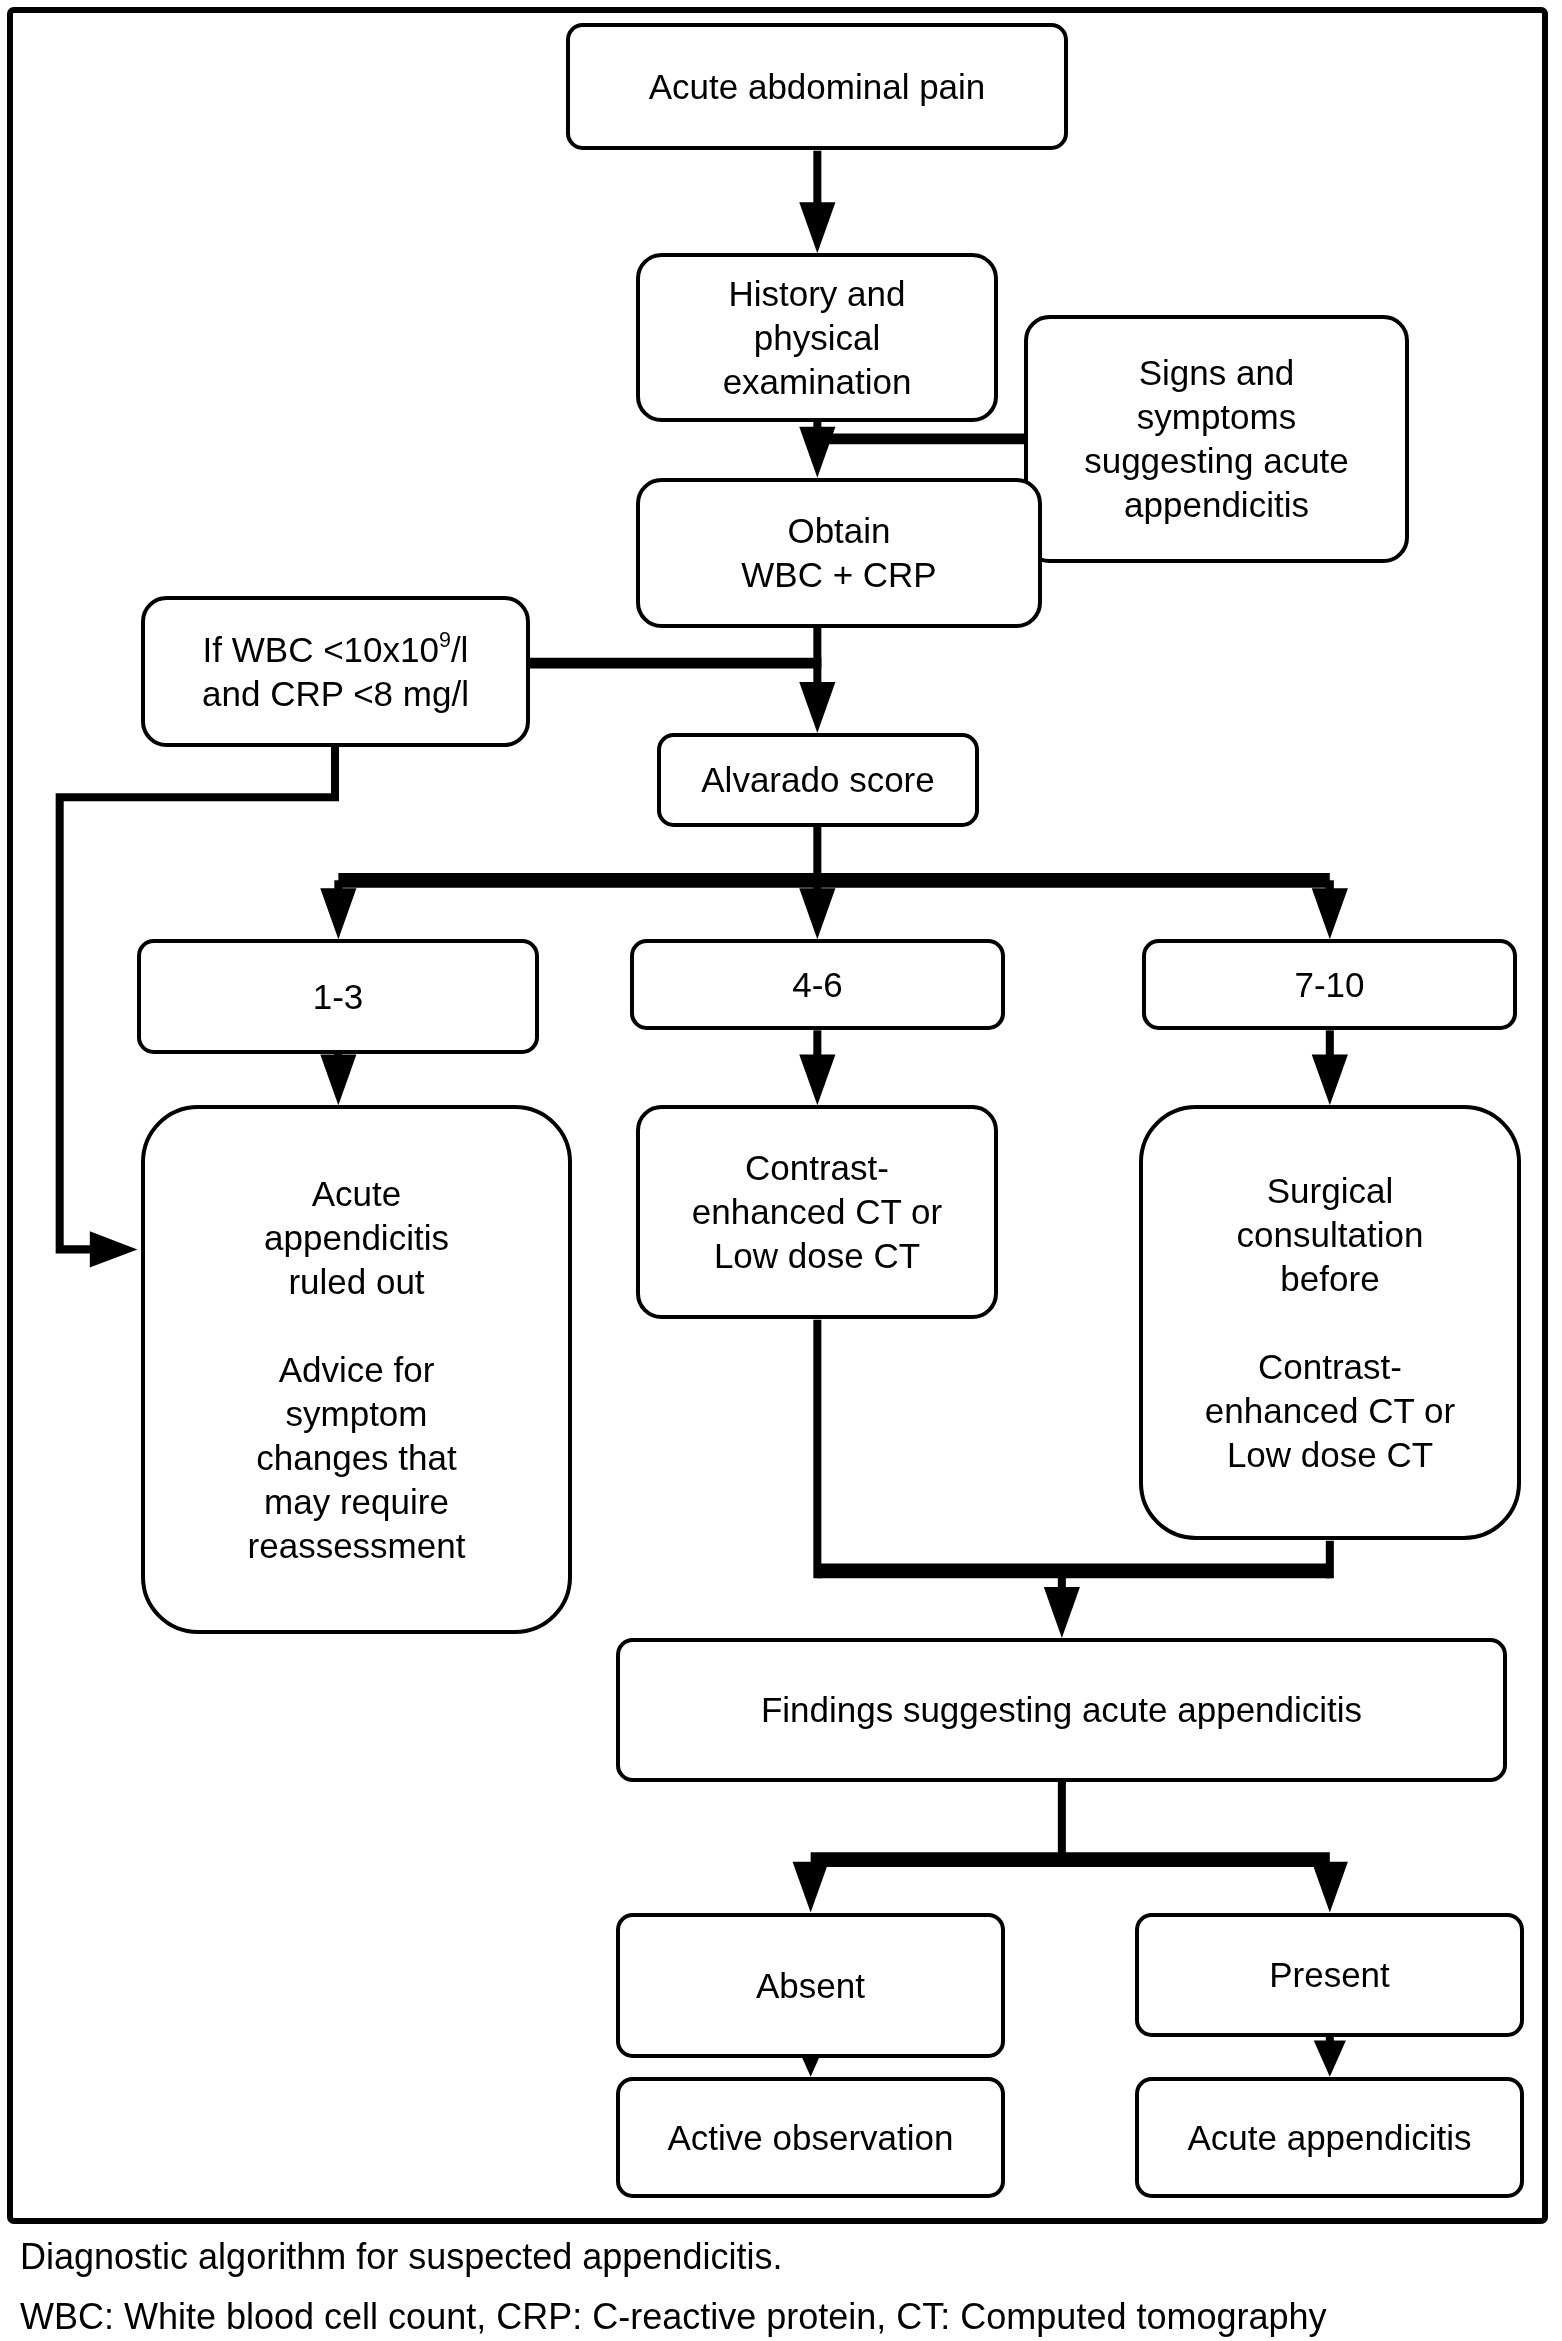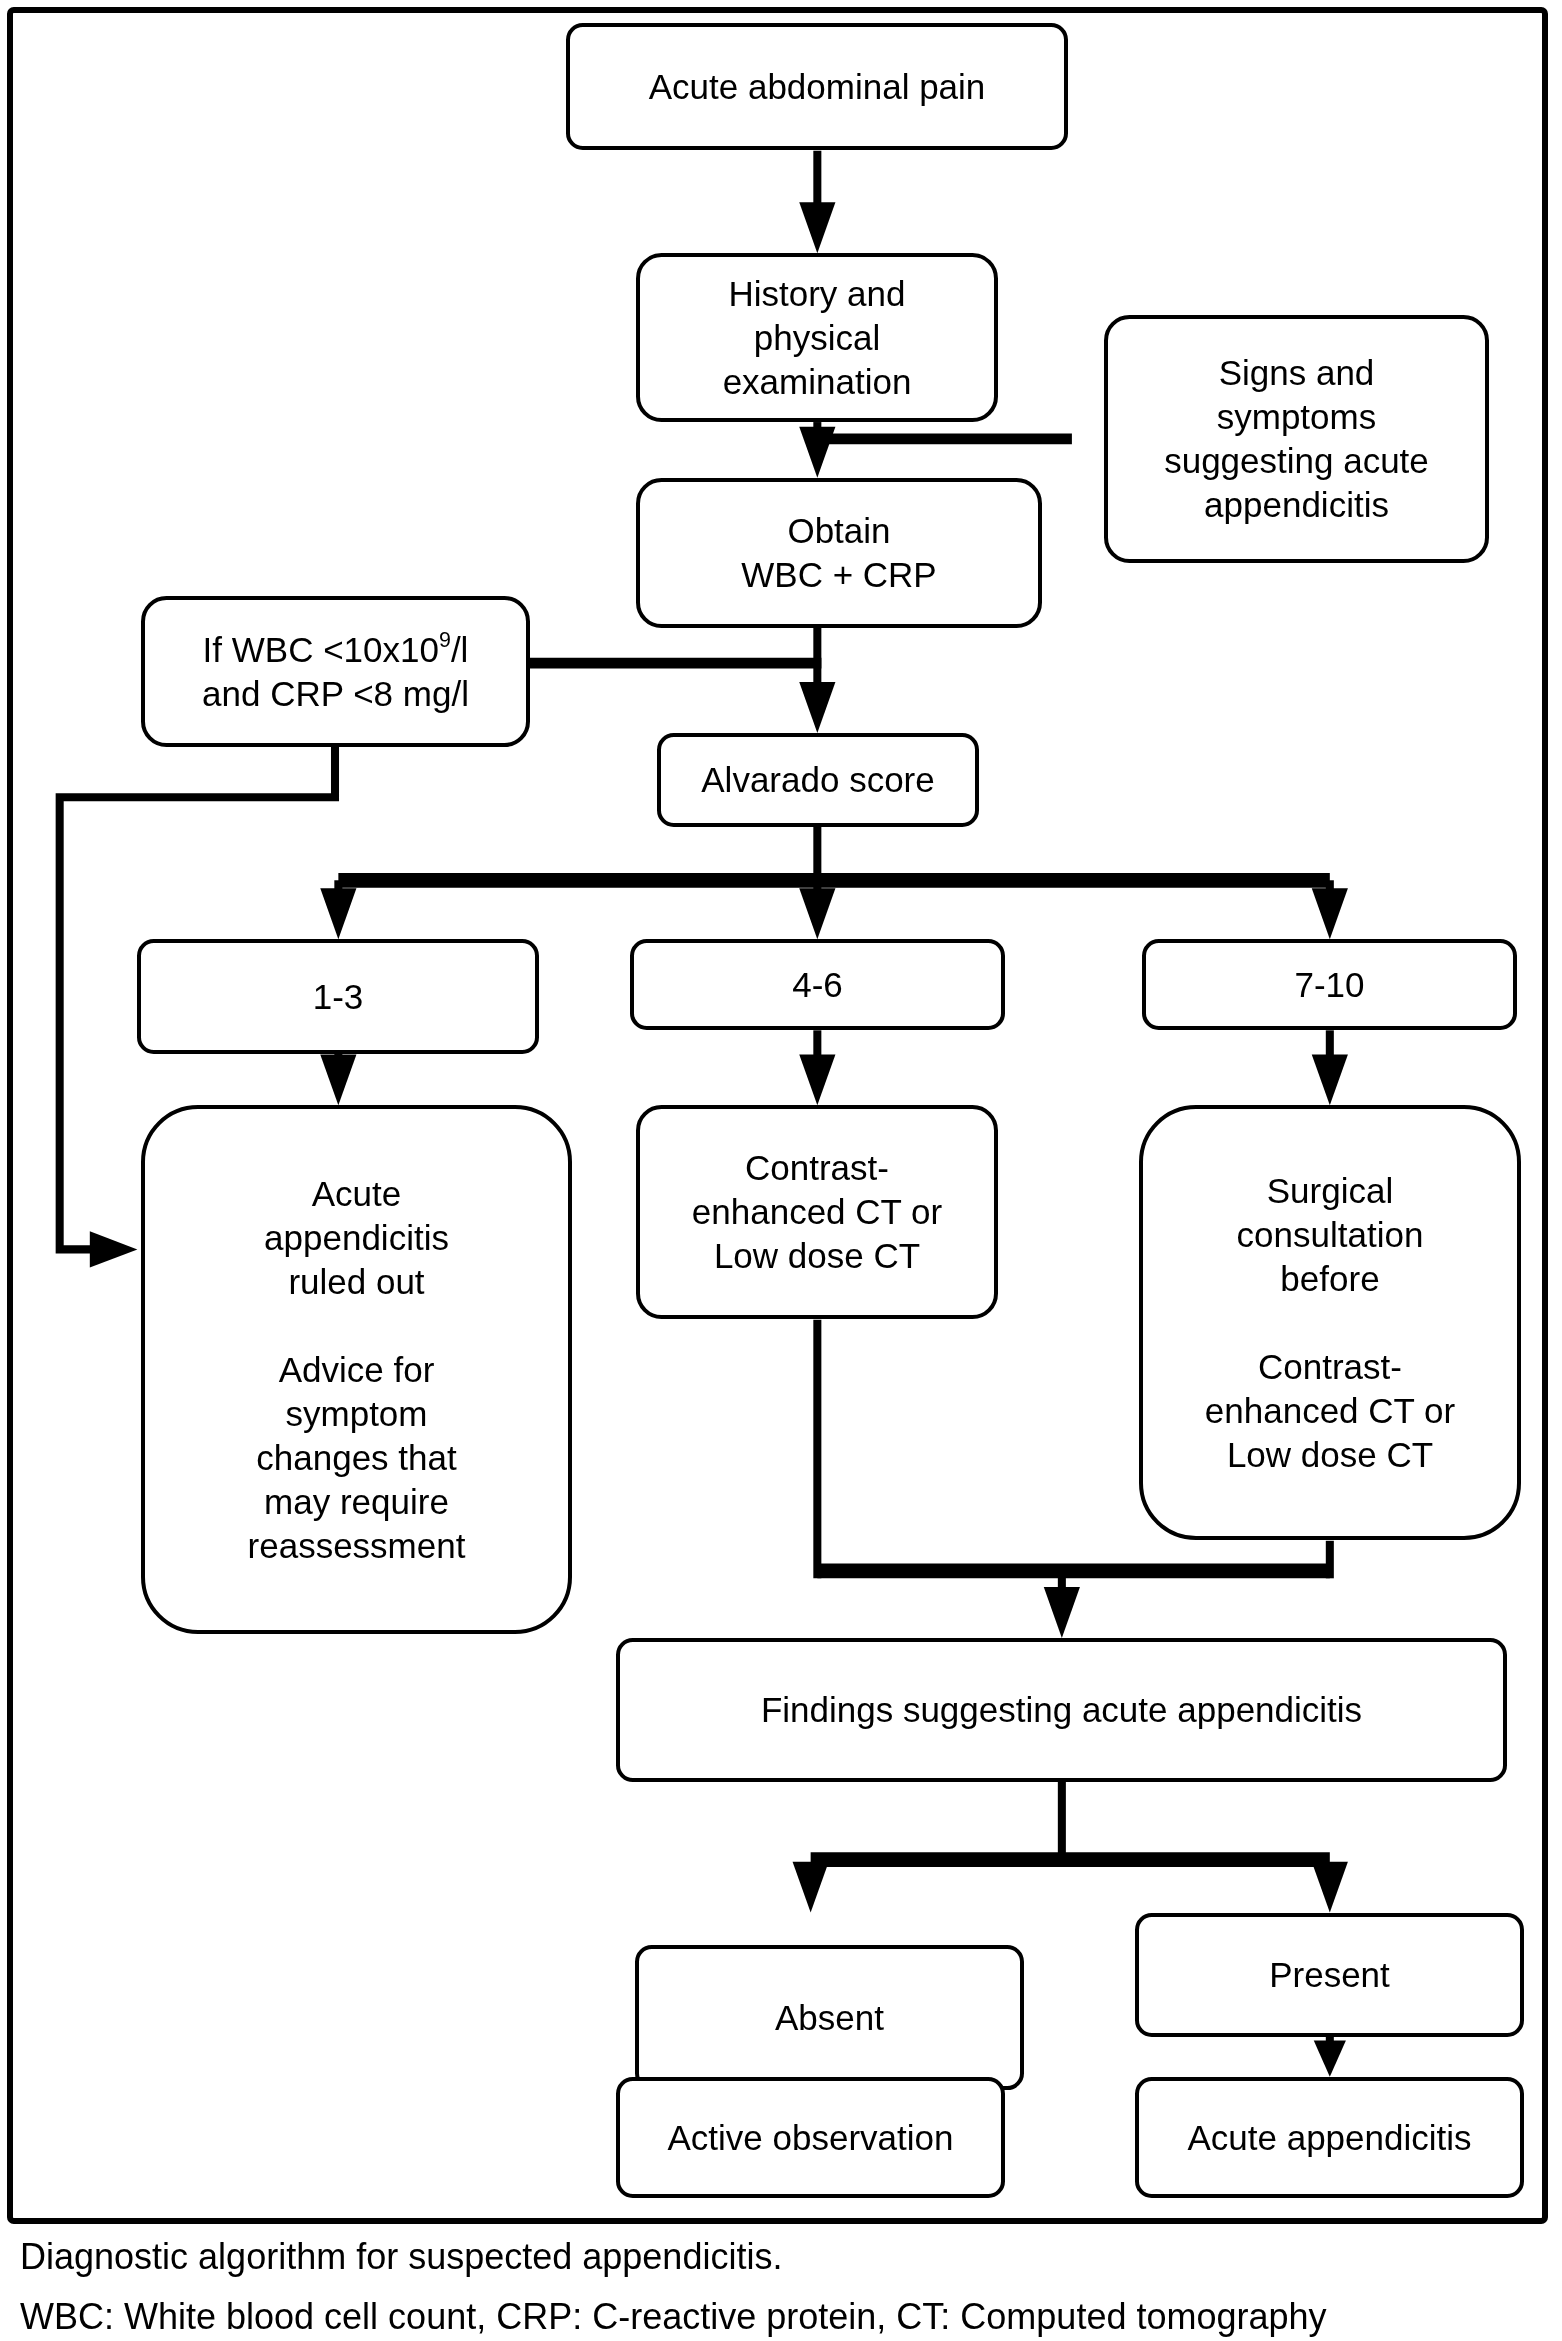--- a/index.html
+++ b/index.html
@@ -54,32 +54,32 @@
     position:absolute;
     left:20px;
     font-size:36px;
     line-height:42px;
     color:#000;
     white-space:nowrap;
   }
   
   #node-pain        {left:566px;  top:23.4px;   width:502px;  height:127px;}
   #node-history     {left:636px;  top:253px;  width:362px;  height:169px;}
-  #node-signs       {left:1104px; top:315px;  width:385px;  height:248px;}
+  #node-signs       {left:1024px; top:315px;  width:385px;  height:248px;}
   #node-obtain      {left:636px;  top:478px;  width:406px;  height:150px;}
   #node-ifwbc       {left:141px;  top:596px;  width:389px;  height:151px;}
   #node-alvarado    {left:657px;  top:733px; width:322px;  height:94px;}
   #node-score-1-3   {left:137px;  top:939px; width:402px;  height:115px;}
   #node-score-4-6   {left:630px;  top:939px; width:375px;  height:91px;}
   #node-score-7-10  {left:1142px; top:939px; width:375px;  height:91px;}
   #node-ruled-out   {left:141px;  top:1105px; width:431px;  height:529px;}
   #node-contrast-ct {left:636px;  top:1105px; width:362px;  height:214px;}
   #node-surgical    {left:1139px; top:1105px; width:382px;  height:435px;}
   #node-findings    {left:616px;  top:1638px; width:891px; height:144px;}
-  #node-absent      {left:635px;  top:1913px; width:389px;  height:145px;margin-top:32px;}
+  #node-absent      {left:616px;  top:1913px; width:389px;  height:145px;}
   #node-present     {left:1135px; top:1913px; width:389px;  height:124px;}
   #node-active-obs  {left:616px;  top:2077px; width:389px;  height:121px;}
   #node-acute-app   {left:1135px; top:2077px; width:389px;  height:121px;}
   #caption-line1{top:2236px;}
   #caption-line2{top:2296px;}
 </style>
 </head>
 <body>
 
 <div id="page">

